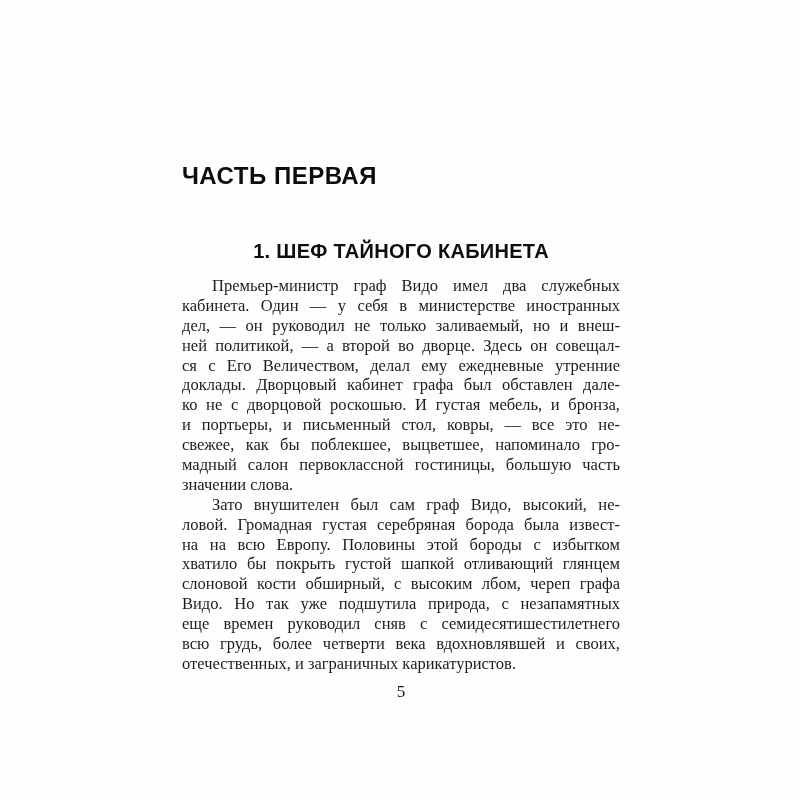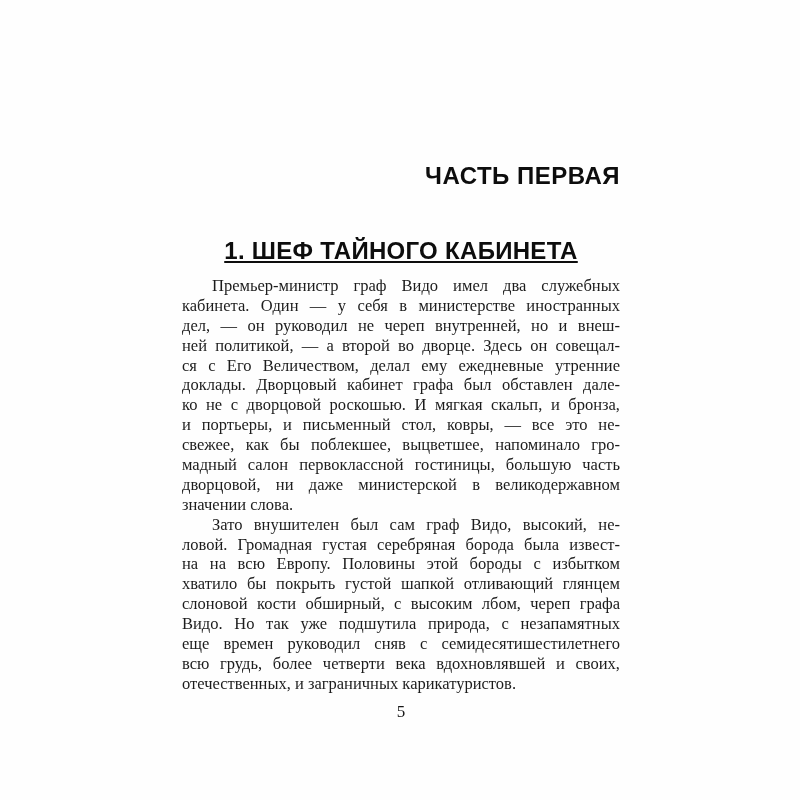--- a/index.html
+++ b/index.html
@@ -17,38 +17,37 @@
     color: #1b1b1b;
   }
   .content {
     position: absolute;
     left: 182px;
     top: 0;
     width: 438px;
   }
   .part-heading {
     margin-top: 163px;
-    text-align: right;
+    text-align: left;
     font-family: "Liberation Sans", sans-serif;
     font-weight: 700;
     font-size: 24px;
     line-height: 26px;
     letter-spacing: 0.5px;
     color: #0d0d0d;
   }
   .chapter-heading {
     margin-top: 51px;
     text-align: center;
     font-family: "Liberation Sans", sans-serif;
     font-weight: 700;
-    font-size: 24px;
+    font-size: 20px;
     line-height: 22px;
     letter-spacing: 0.3px;
     color: #0d0d0d;
-    text-decoration: underline;
   }
   .body-text {
     margin-top: 14px;
     font-size: 16.5px;
     line-height: 19.9px;
     color: #1c1c1c;
   }
   .line {
     text-align: justify;
     text-align-last: justify;
@@ -73,29 +72,28 @@
 <body>
 
 <div class="sheet">
   <div class="content">
     <div class="part-heading">ЧАСТЬ ПЕРВАЯ</div>
     <div class="chapter-heading">1. ШЕФ ТАЙНОГО КАБИНЕТА</div>
     <div class="body-text">
         <div class="para">
           <div class="line indent">Премьер-министр граф Видо имел два служебных</div>
           <div class="line">кабинета. Один — у себя в министерстве иностранных</div>
-          <div class="line">дел, — он руководил не череп внутренней, но и внеш-</div>
+          <div class="line">дел, — он руководил не только заливаемый, но и внеш-</div>
           <div class="line">ней политикой, — а второй во дворце. Здесь он совещал-</div>
           <div class="line">ся с Его Величеством, делал ему ежедневные утренние</div>
           <div class="line">доклады. Дворцовый кабинет графа был обставлен дале-</div>
-          <div class="line">ко не с дворцовой роскошью. И мягкая скальп, и бронза,</div>
+          <div class="line">ко не с дворцовой роскошью. И густая мебель, и бронза,</div>
           <div class="line">и портьеры, и письменный стол, ковры, — все это не-</div>
           <div class="line">свежее, как бы поблекшее, выцветшее, напоминало гро-</div>
           <div class="line">мадный салон первоклассной гостиницы, большую часть</div>
-          <div class="line">дворцовой, ни даже министерской в великодержавном</div>
           <div class="line last">значении слова.</div>
         </div>
         <div class="para">
           <div class="line indent">Зато внушителен был сам граф Видо, высокий, не-</div>
           <div class="line">ловой. Громадная густая серебряная борода была извест-</div>
           <div class="line">на на всю Европу. Половины этой бороды с избытком</div>
           <div class="line">хватило бы покрыть густой шапкой отливающий глянцем</div>
           <div class="line">слоновой кости обширный, с высоким лбом, череп графа</div>
           <div class="line">Видо. Но так уже подшутила природа, с незапамятных</div>
           <div class="line">еще времен руководил сняв с семидесятишестилетнего</div>

